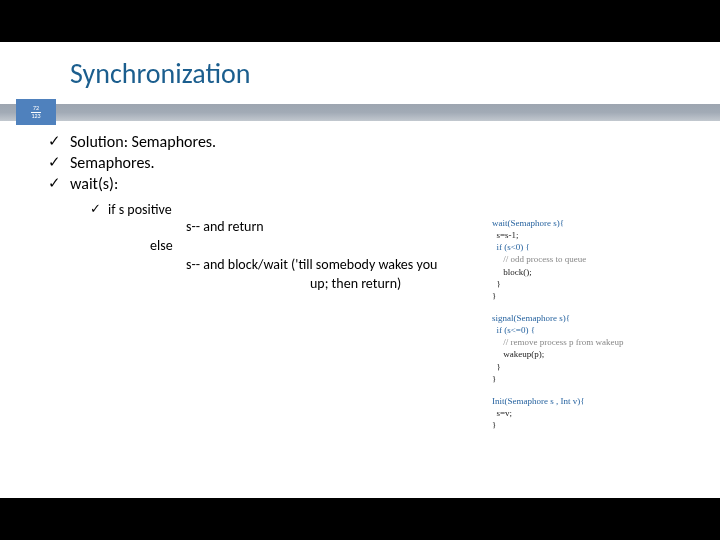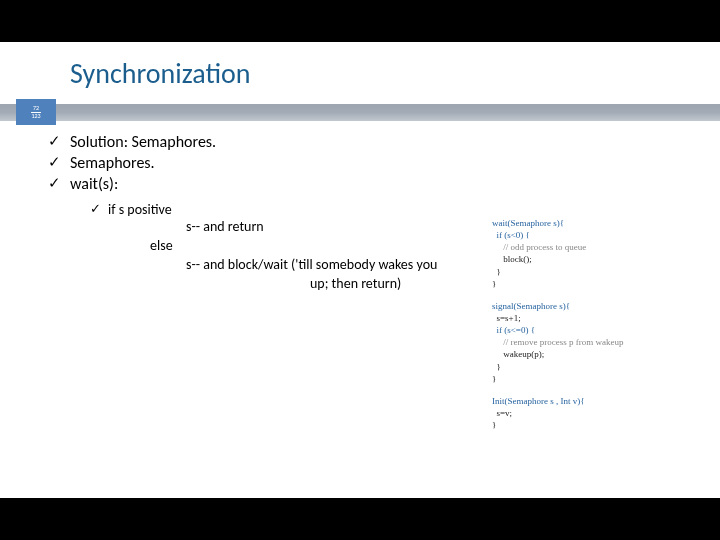--- a/index.html
+++ b/index.html
@@ -139,30 +139,30 @@
         <div>else</div>
         <div class="indent1">s-- and block/wait ('till somebody wakes you</div>
         <div class="wrap">up; then return)</div>
       </div>
     </div>
   </div>
 
   <div class="code-panel">
     <div class="code-block">
       <div><span class="keyword">wait(Semaphore s){</span></div>
+      <div>&nbsp;&nbsp;<span>s=s-1;</span></div>
       <div>&nbsp;&nbsp;<span class="template">if (s&lt;0) {</span></div>
       <div>&nbsp;&nbsp;&nbsp;&nbsp;&nbsp;<span class="comment">// odd process to queue</span></div>
       <div>&nbsp;&nbsp;&nbsp;&nbsp;&nbsp;<span>block();</span></div>
       <div>&nbsp;&nbsp;<span>}</span></div>
       <div>}</div>
     </div>
 
     <div class="code-block">
       <div><span class="keyword">signal(Semaphore s){</span></div>
-      <div>&nbsp;&nbsp;<span>s=s+1;</span></div>
       <div>&nbsp;&nbsp;<span class="template">if (s&lt;=0) {</span></div>
       <div>&nbsp;&nbsp;&nbsp;&nbsp;&nbsp;<span class="comment">// remove process p from wakeup</span></div>
       <div>&nbsp;&nbsp;&nbsp;&nbsp;&nbsp;<span>wakeup(p);</span></div>
       <div>&nbsp;&nbsp;<span>}</span></div>
       <div>}</div>
     </div>
 
     <div class="code-block">
       <div><span class="keyword">Init(Semaphore s , Int v){</span></div>
       <div>&nbsp;&nbsp;<span>s=v;</span></div>

